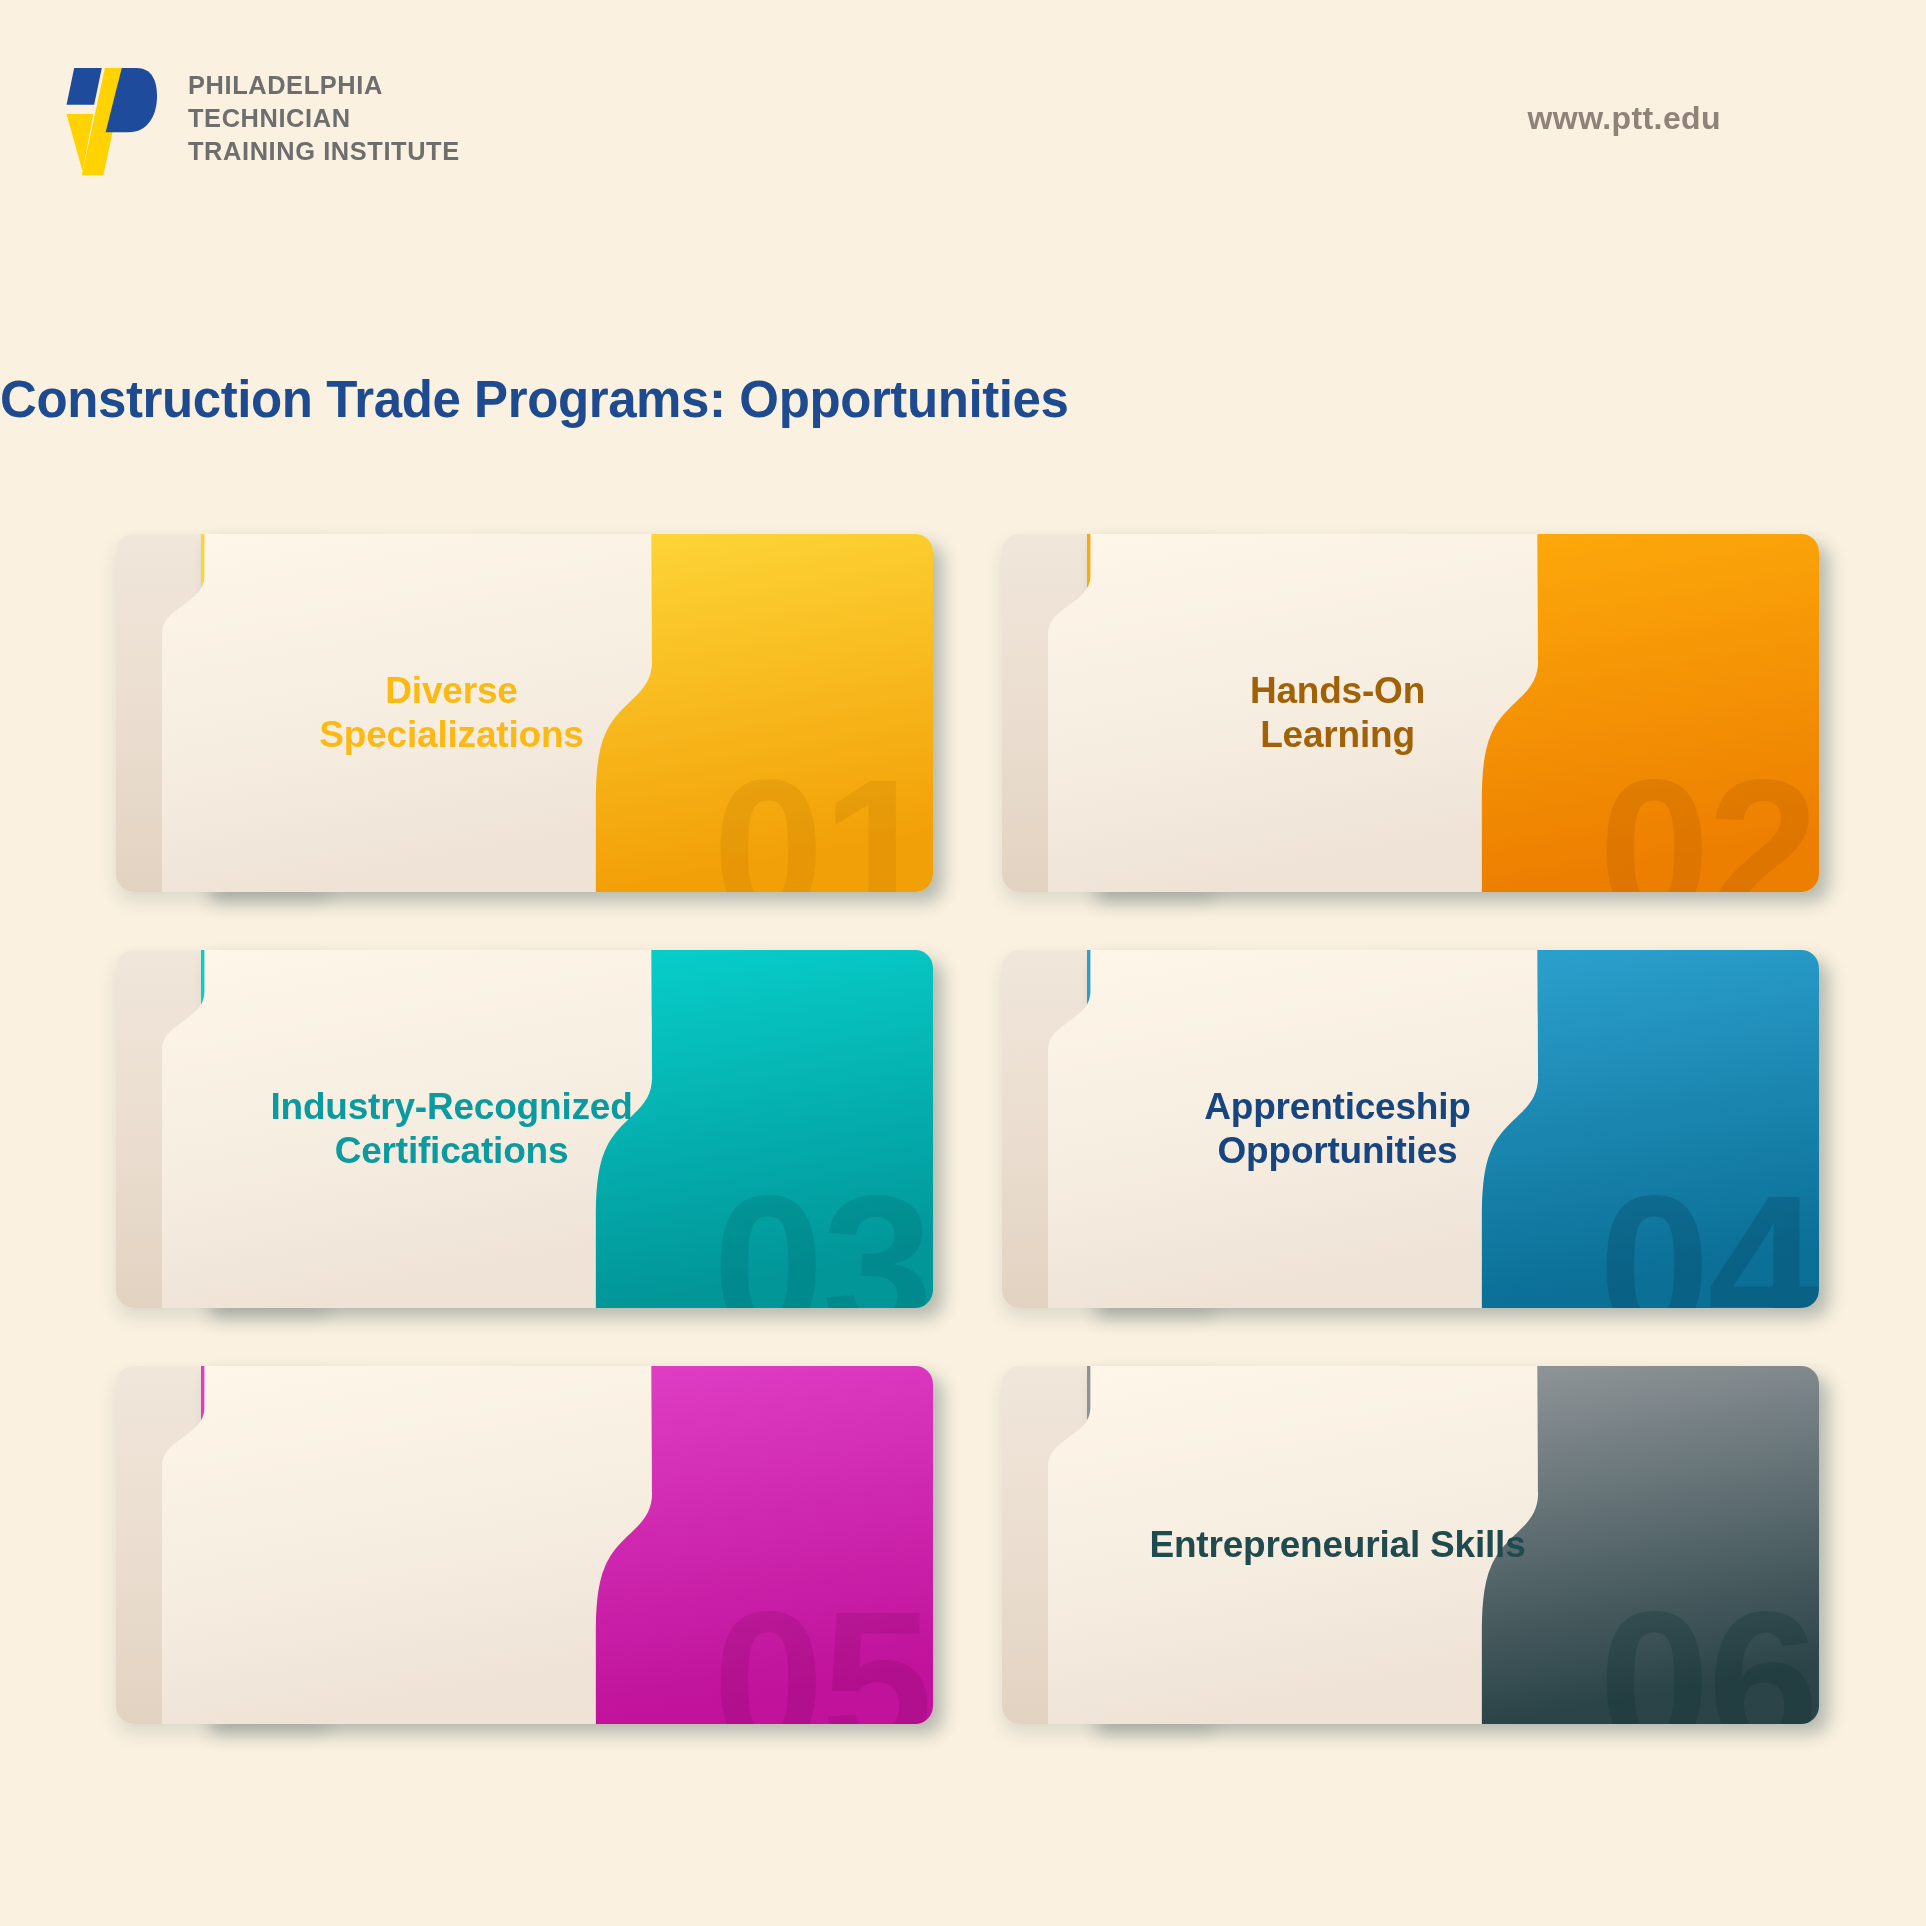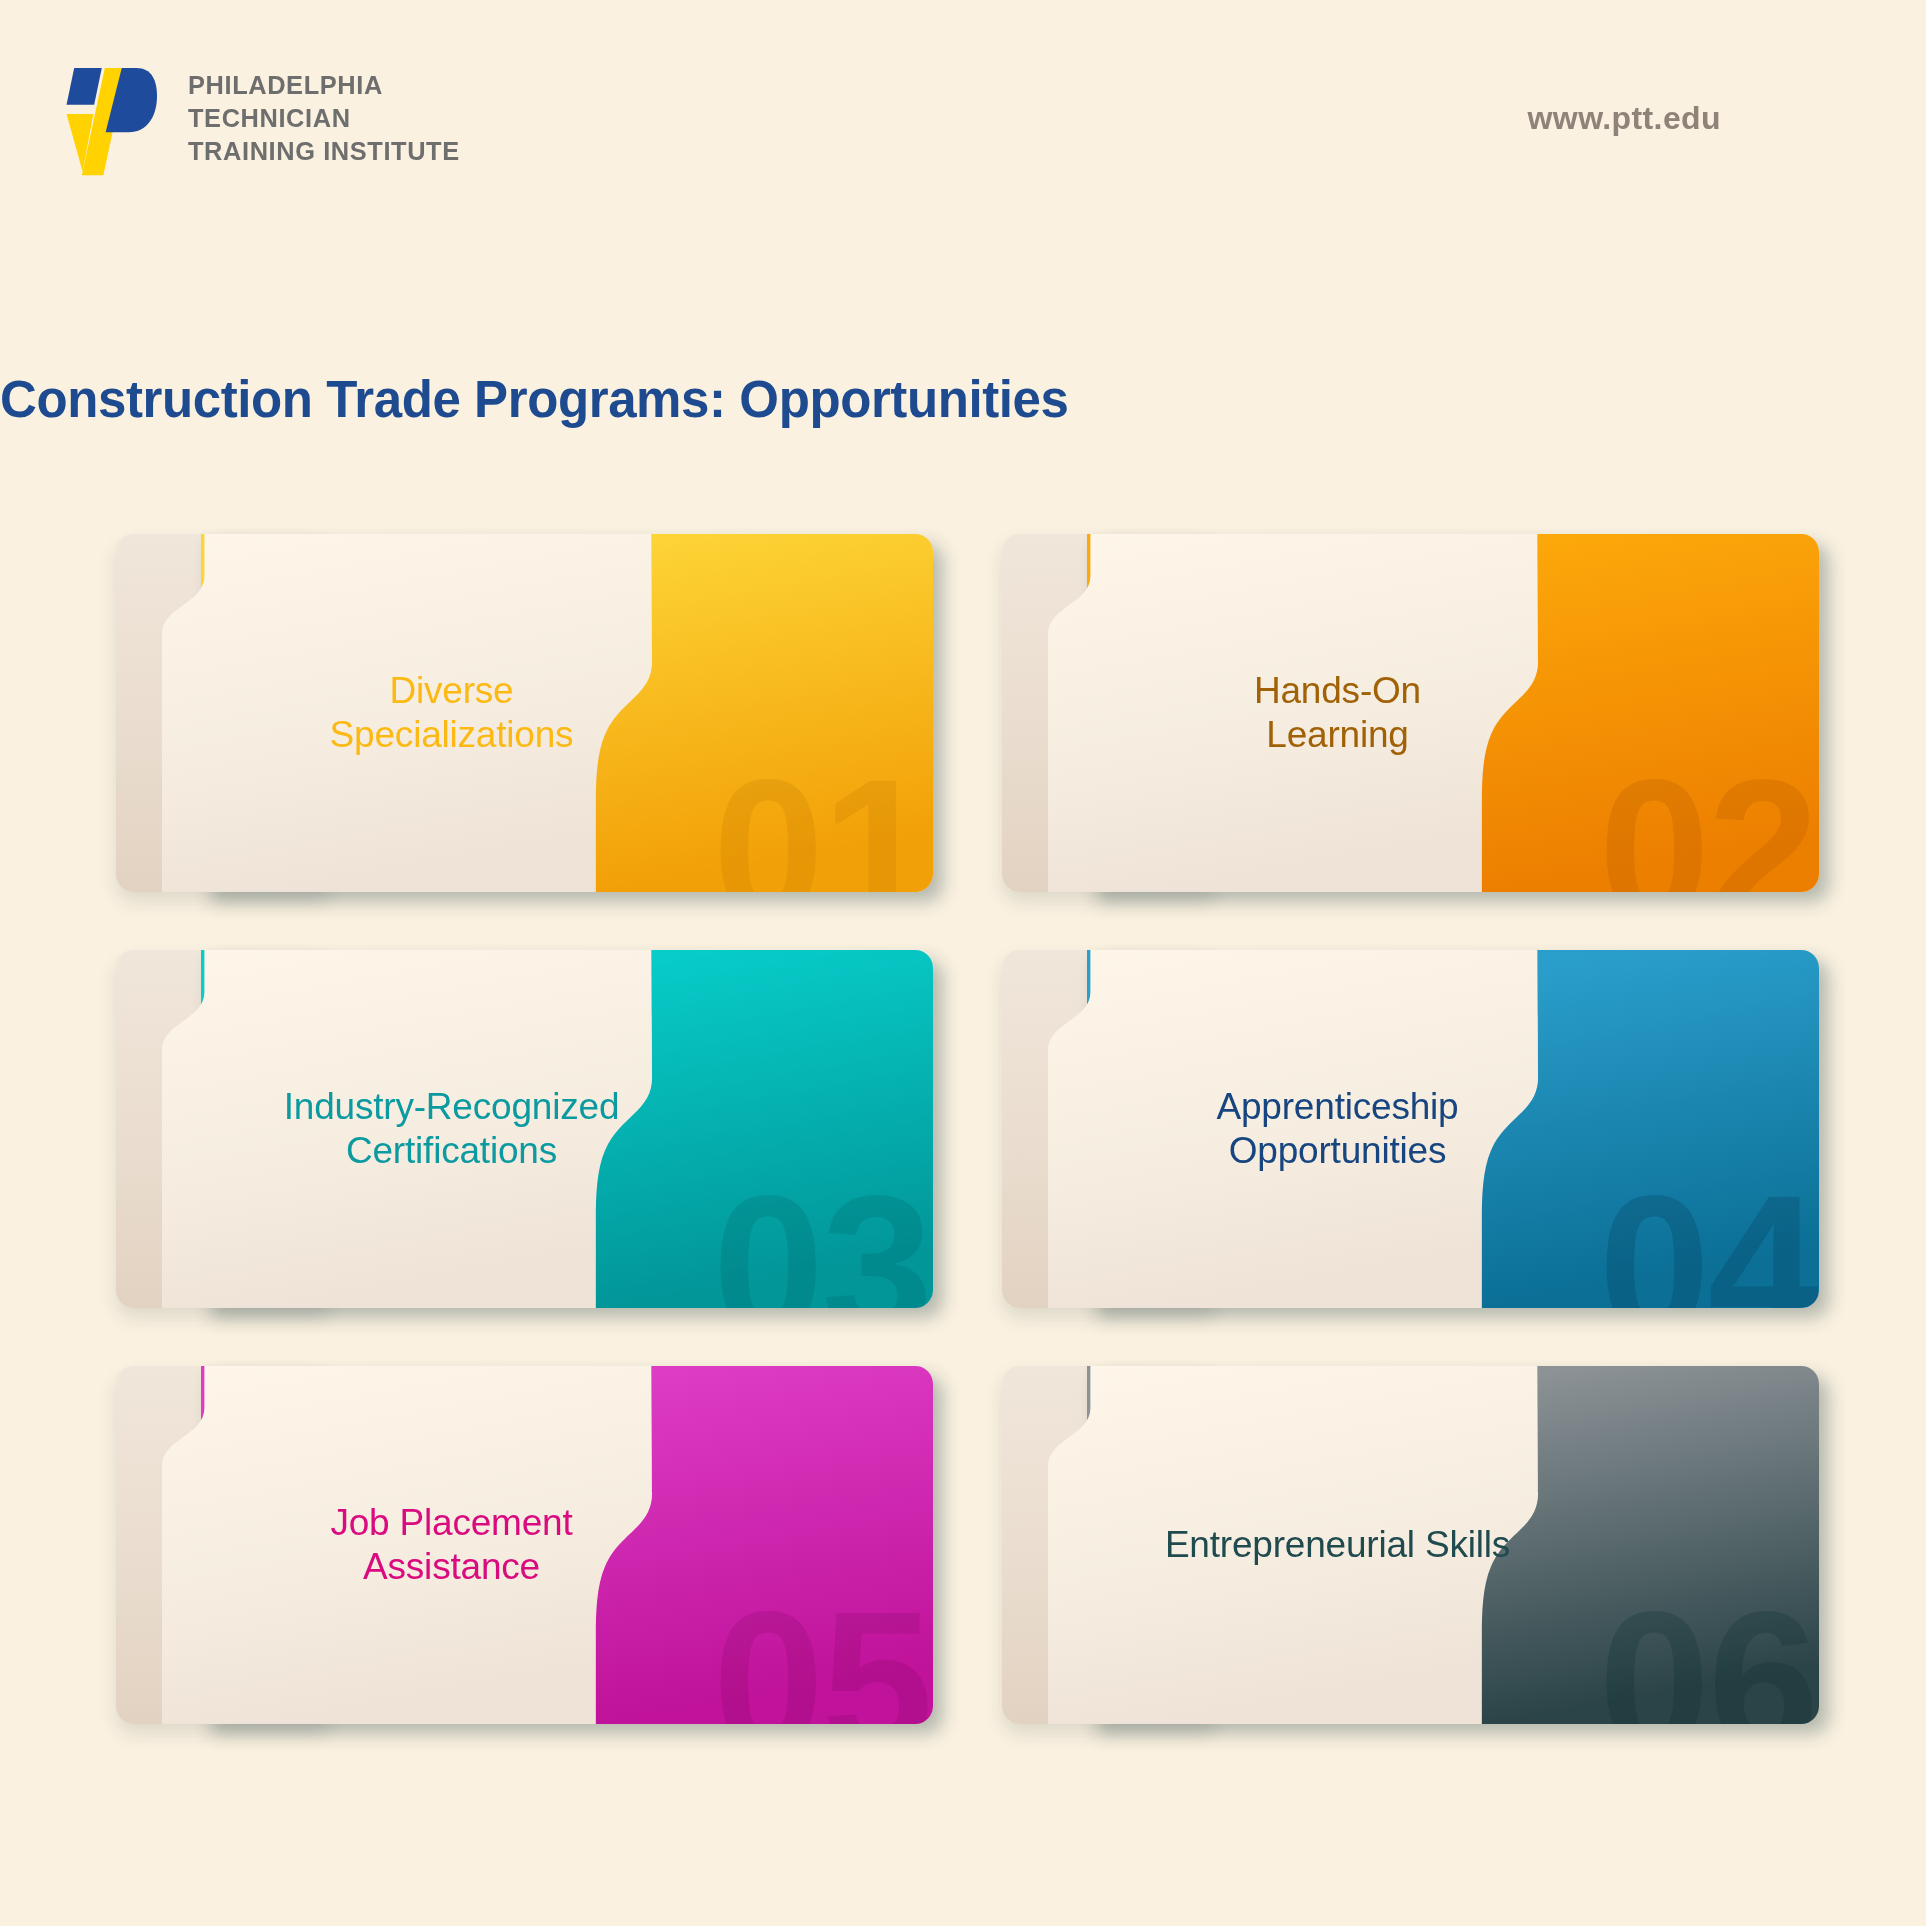--- a/index.html
+++ b/index.html
@@ -98,21 +98,21 @@
     position:absolute;left:46px;top:0;
     width:655px;height:358px;
   }
   .card-sheet svg{display:block;width:655px;height:358px;overflow:visible;}
 
   .card-label{
     position:absolute;
     left:62px;top:0;width:547px;height:358px;
     display:flex;align-items:center;justify-content:center;
     text-align:center;
-    font-weight:normal;
+    font-weight:bold;
     font-size:37px;
     line-height:1.18;
     letter-spacing:-0.2px;
     pointer-events:none;
     white-space:pre-line;
   }
 </style>
 </head>
 <body style="background: rgb(250, 241, 224);">
 
@@ -244,22 +244,20 @@
         <defs>
           <linearGradient id="sheetg4" x1="0" y1="0" x2="0.25" y2="1">
             <stop offset="0%" stop-color="#FEF6E8"></stop>
             <stop offset="55%" stop-color="#F7EEE2"></stop>
             <stop offset="100%" stop-color="#EFE3D7"></stop>
           </linearGradient>
         </defs>
         <path d="M110 0 H1270 C1270 0 1272 300 1272 330 C1272 420 1190 430 1150 520 C1128 570 1126 640 1126 700 V930 H0 V260 C0 190 110 180 110 110 Z" fill="url(#sheetg4)"></path>
       </svg>
     </div>
-    <div class="card-label" style="color: rgb(217, 11, 126);">Job Placement
-Assistance</div>
   </div>
 
   <div class="card">
     <div class="card-back"></div>
     <div class="card-strip">
       <div class="fill" style="background: linear-gradient(170deg, rgb(140, 146, 150) 0%, rgb(140, 146, 150) 18%, rgb(43, 68, 72) 88%);"></div>
       <div class="card-number" style="color: rgba(10, 45, 48, 0.26); margin-left: 29px;">06</div>
     </div>
     <div class="card-sheet">
       <svg viewBox="0 0 1700 930" preserveAspectRatio="none" aria-hidden="true">

